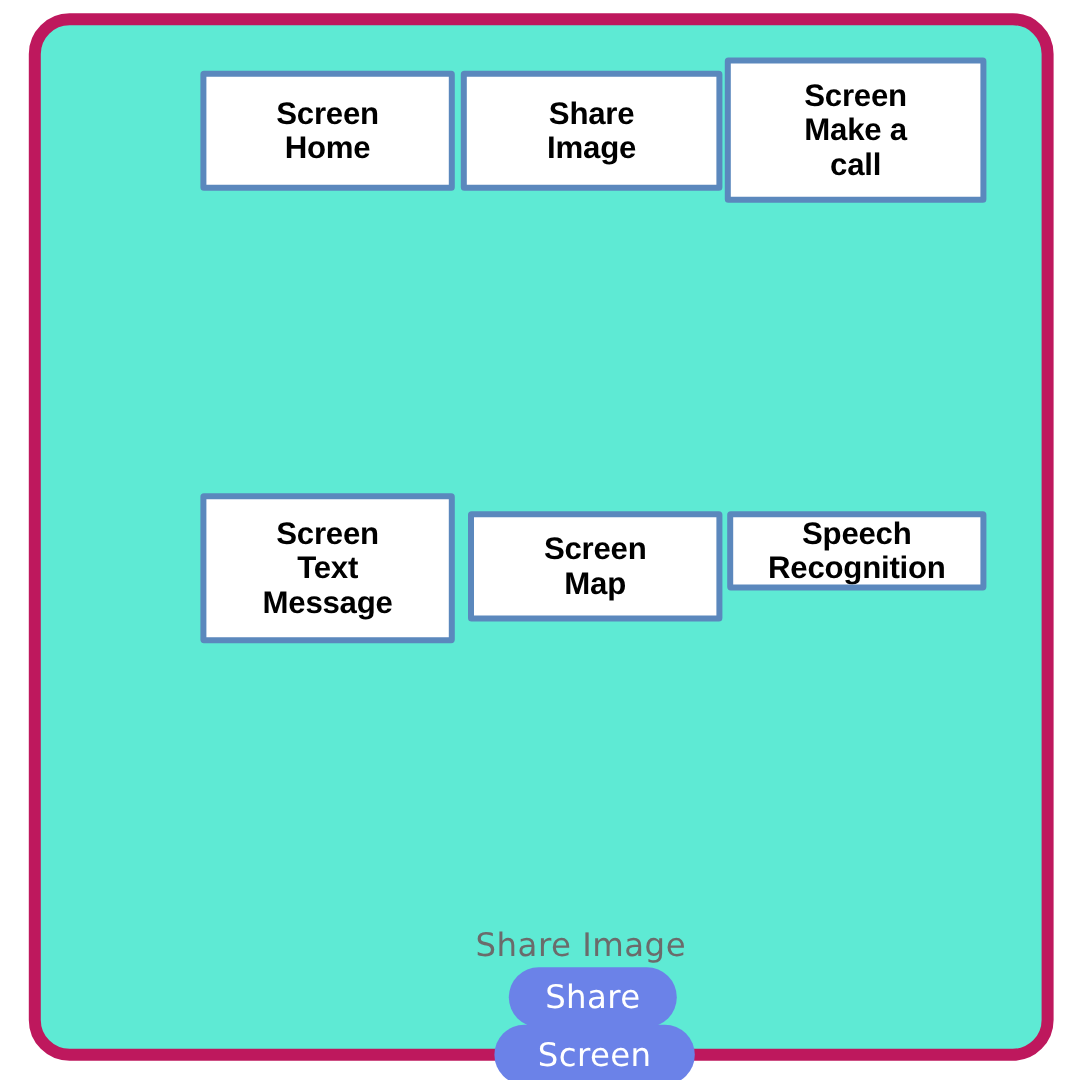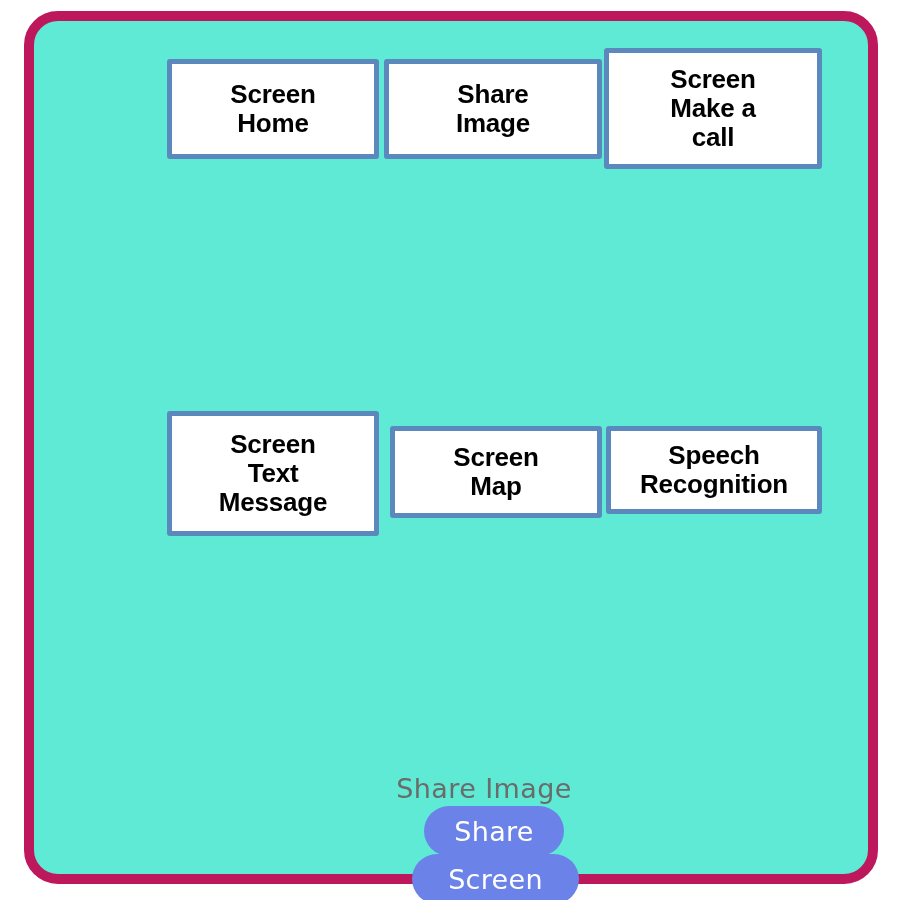--- a/index.html
+++ b/index.html
@@ -66,21 +66,21 @@
   }
 
   
   #box-screen-home      { left: 133px; top: 38px;  width: 212px; height: 100px; font-size: 26px; }
   #box-share-image      { left: 350px; top: 38px;  width: 218px; height: 100px; font-size: 26px; }
   #box-make-a-call      { left: 570px; top: 27px;  width: 218px; height: 121px; font-size: 26px; }
 
   
   #box-text-message     { left: 133px; top: 390px; width: 212px; height: 125px; font-size: 26px; }
   #box-screen-map       { left: 356px; top: 405px; width: 212px; height:  92px; font-size: 26px; }
-  #box-speech-recog     { left: 572px; top: 405px; width: 216px; height:  88px; font-size: 26px; }
+  #box-speech-recog     { left: 572px; top: 405px; width: 216px; height:  66px; font-size: 26px; }
 
   
   .share-sheet {
     position: absolute;
     left: 0;
     top: 752px;
     width: 900px;
     height: 135px;
   }
   .share-sheet-title {

